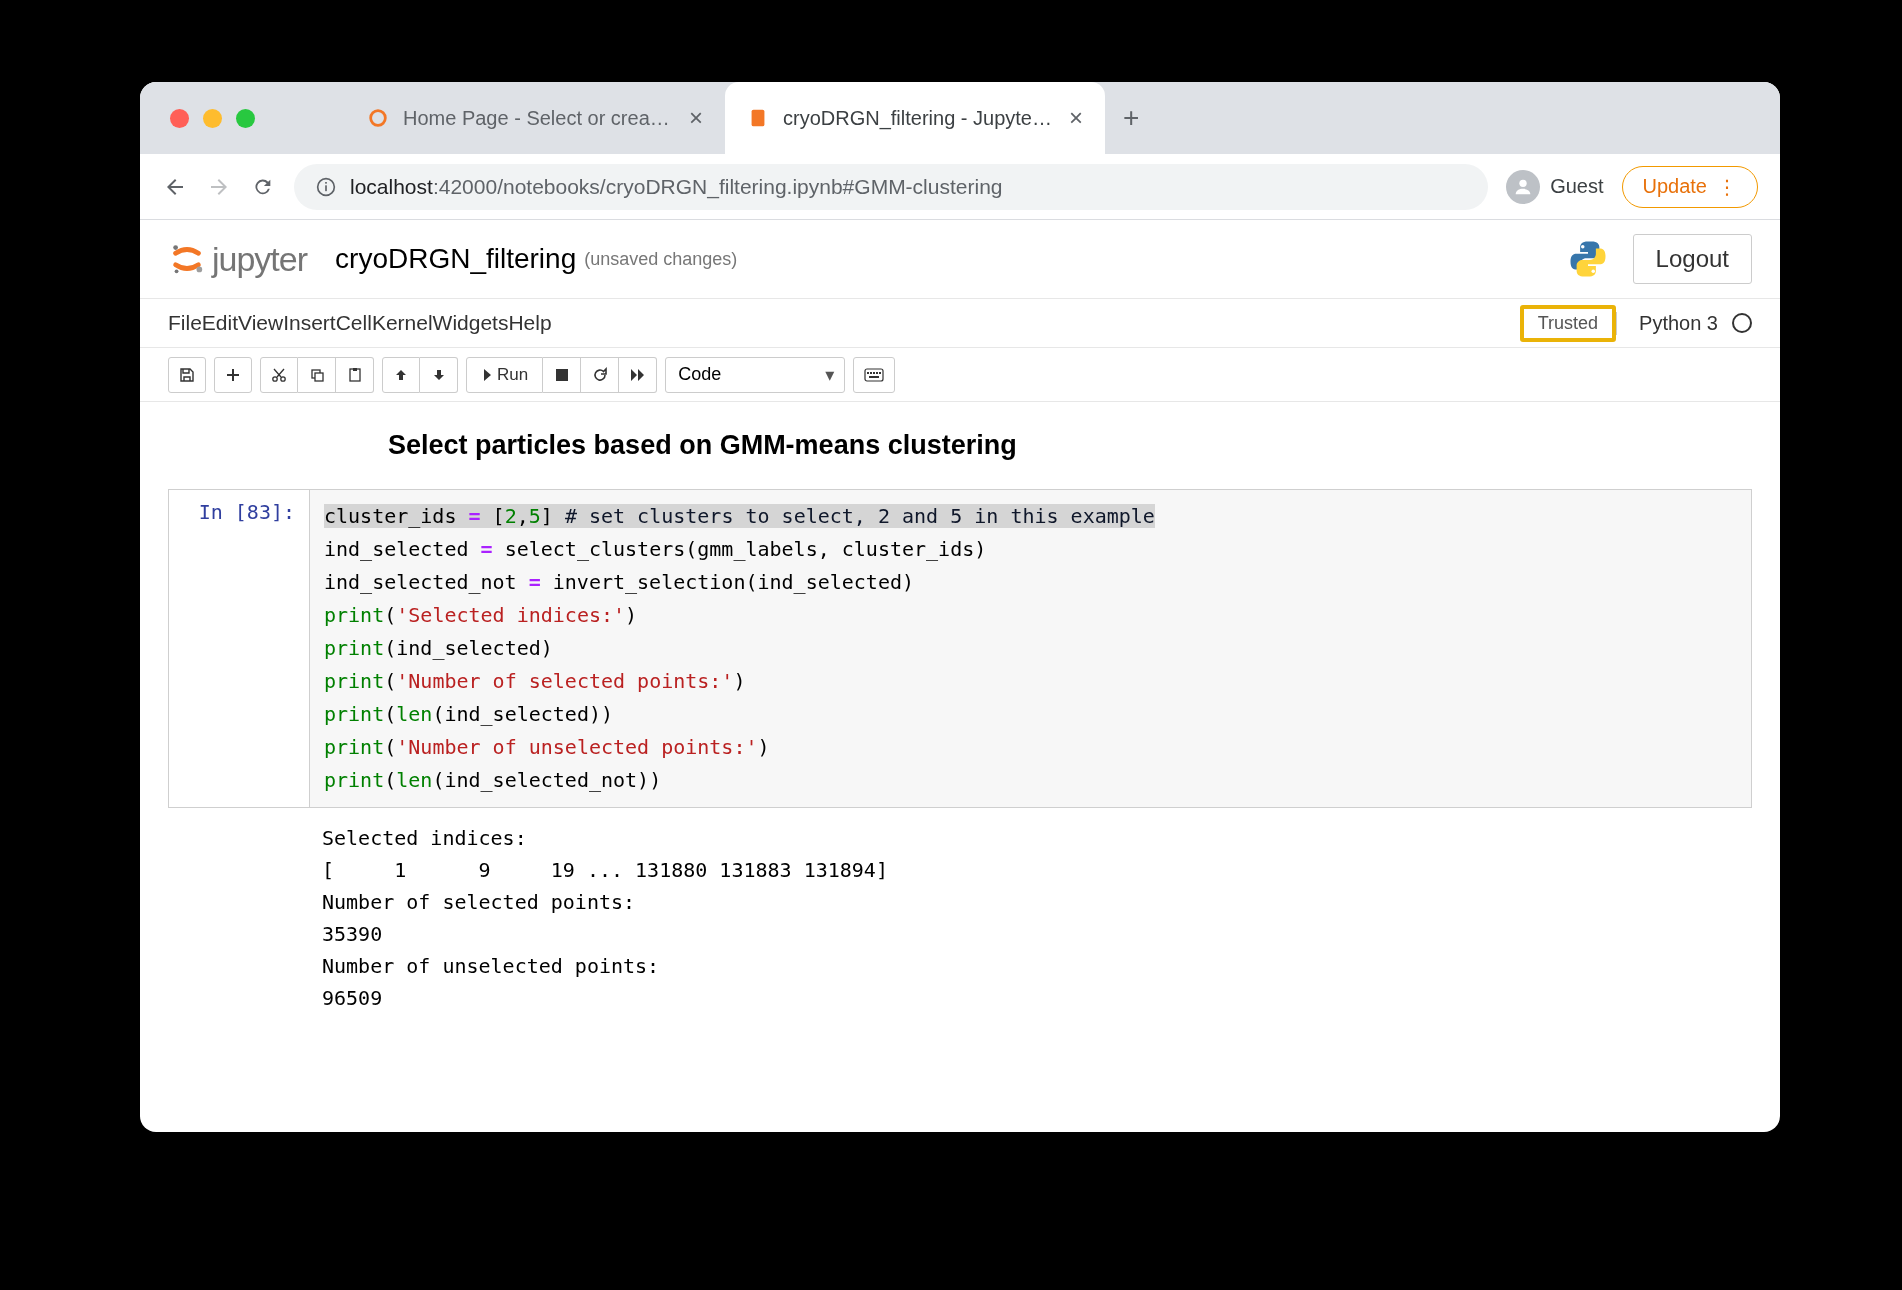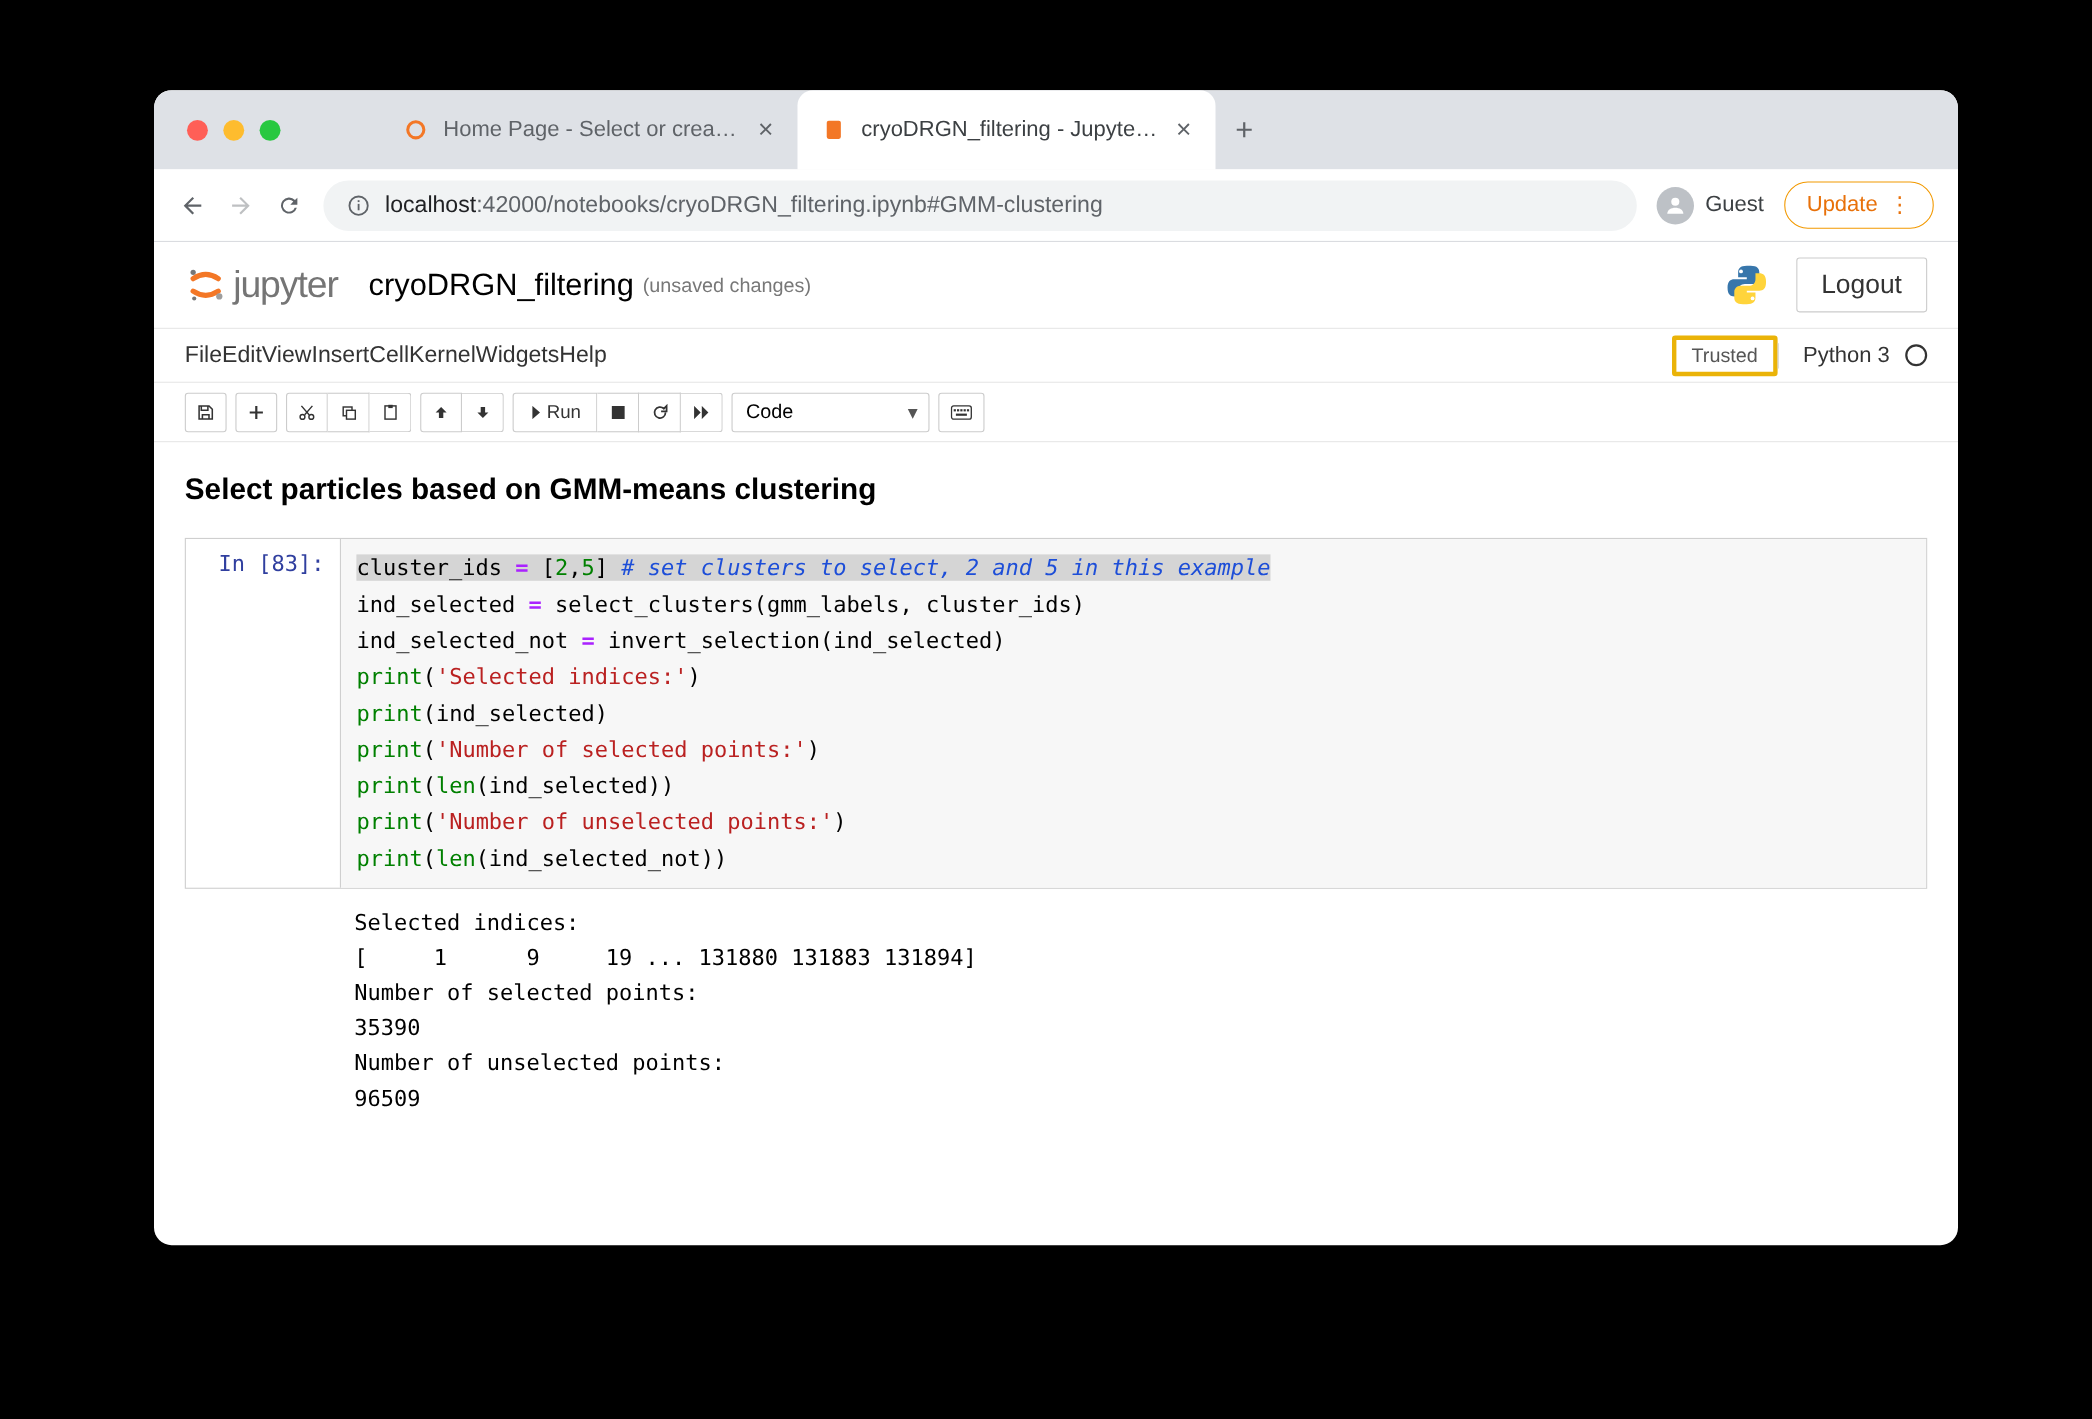--- a/index.html
+++ b/index.html
@@ -40,29 +40,29 @@
 .btngroup { display: flex; }
 .tbtn { border: 1px solid #ccc; background: #fff; height: 36px; min-width: 38px; padding: 0 10px; display: flex; align-items: center; justify-content: center; font-size: 17px; color: #333; }
 .btngroup .tbtn:not(:first-child) { border-left: none; }
 .btngroup .tbtn:first-child { border-radius: 3px 0 0 3px; }
 .btngroup .tbtn:last-child { border-radius: 0 3px 3px 0; }
 .btngroup .tbtn:only-child { border-radius: 3px; }
 .tbtn.run { gap: 6px; padding: 0 14px; }
 .dropdown { border: 1px solid #ccc; height: 36px; padding: 0 30px 0 12px; font-size: 18px; background: #fff; position: relative; border-radius: 3px; min-width: 180px; display: flex; align-items: center; }
 .dropdown::after { content: "▾"; position: absolute; right: 10px; color: #555; }
 .nb-area { padding: 28px 28px; }
-.md-cell { margin-bottom: 28px; }
+.md-cell { margin-left: 220px; margin-bottom: 28px; }
 .md-cell h3 { font-size: 27px; font-weight: 700; color: #000; }
 .code-cell { display: flex; border: 1px solid #cfcfcf; }
 .prompt { width: 140px; text-align: right; padding: 10px 14px 0 0; font-family: "SF Mono", Menlo, monospace; font-size: 20px; color: #303F9F; flex-shrink: 0; }
 .code-area { flex: 1; background: #f7f7f7; border-left: 1px solid #cfcfcf; padding: 10px 14px; font-family: "SF Mono", Menlo, monospace; font-size: 20px; line-height: 1.65; white-space: pre; overflow-x: auto; }
 .code-area .hl { background: #d5d5d5; }
 .code-area .op { color: #AA22FF; font-weight: bold; }
 .code-area .num { color: #008000; }
-.code-area .cmt { color: #1d4ed8; font-style: italic; }
+.code-area .cmt { color: #0f172a; }
 .code-area .fn { color: #008000; }
 .code-area .str { color: #BA2121; }
 .output { display: flex; margin-top: 4px; }
 .output .prompt { color: transparent; }
 .output-text { flex: 1; padding: 10px 14px; font-family: "SF Mono", Menlo, monospace; font-size: 20px; line-height: 1.6; white-space: pre; }
 svg { display: block; }
 </style>
 </head>
 <body>
 

